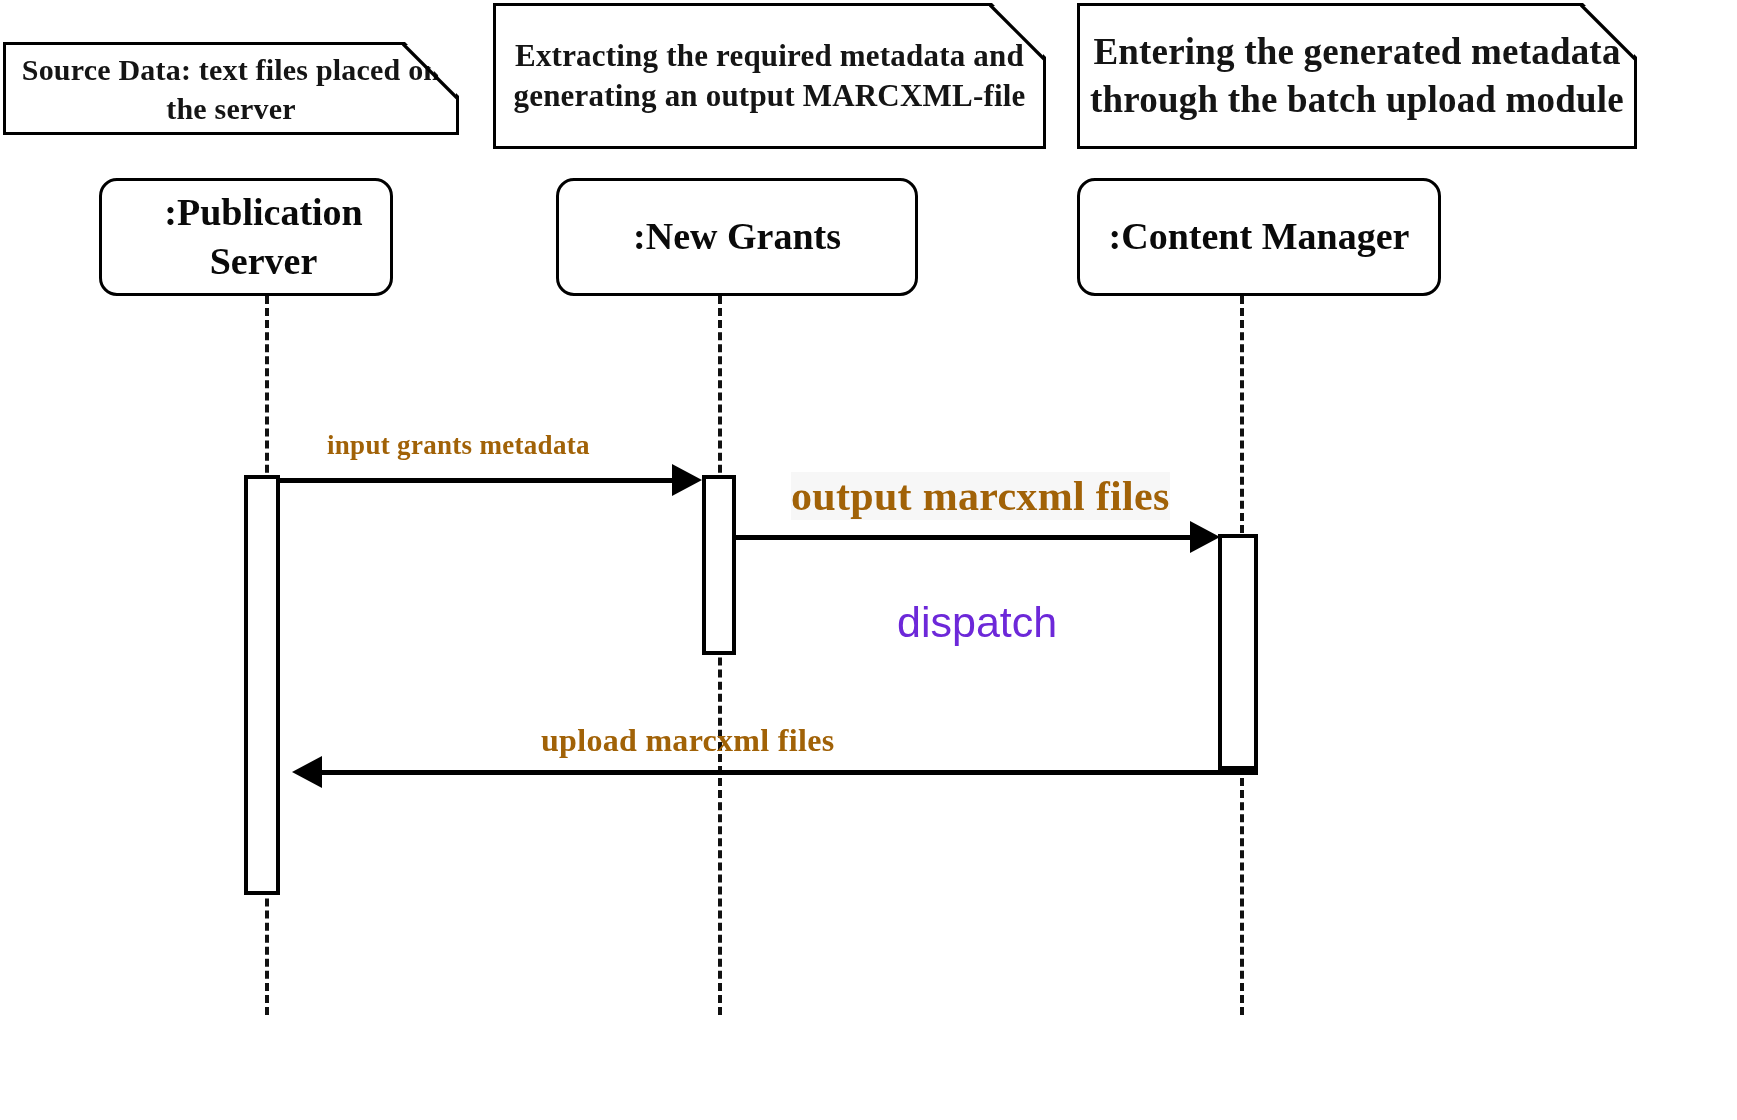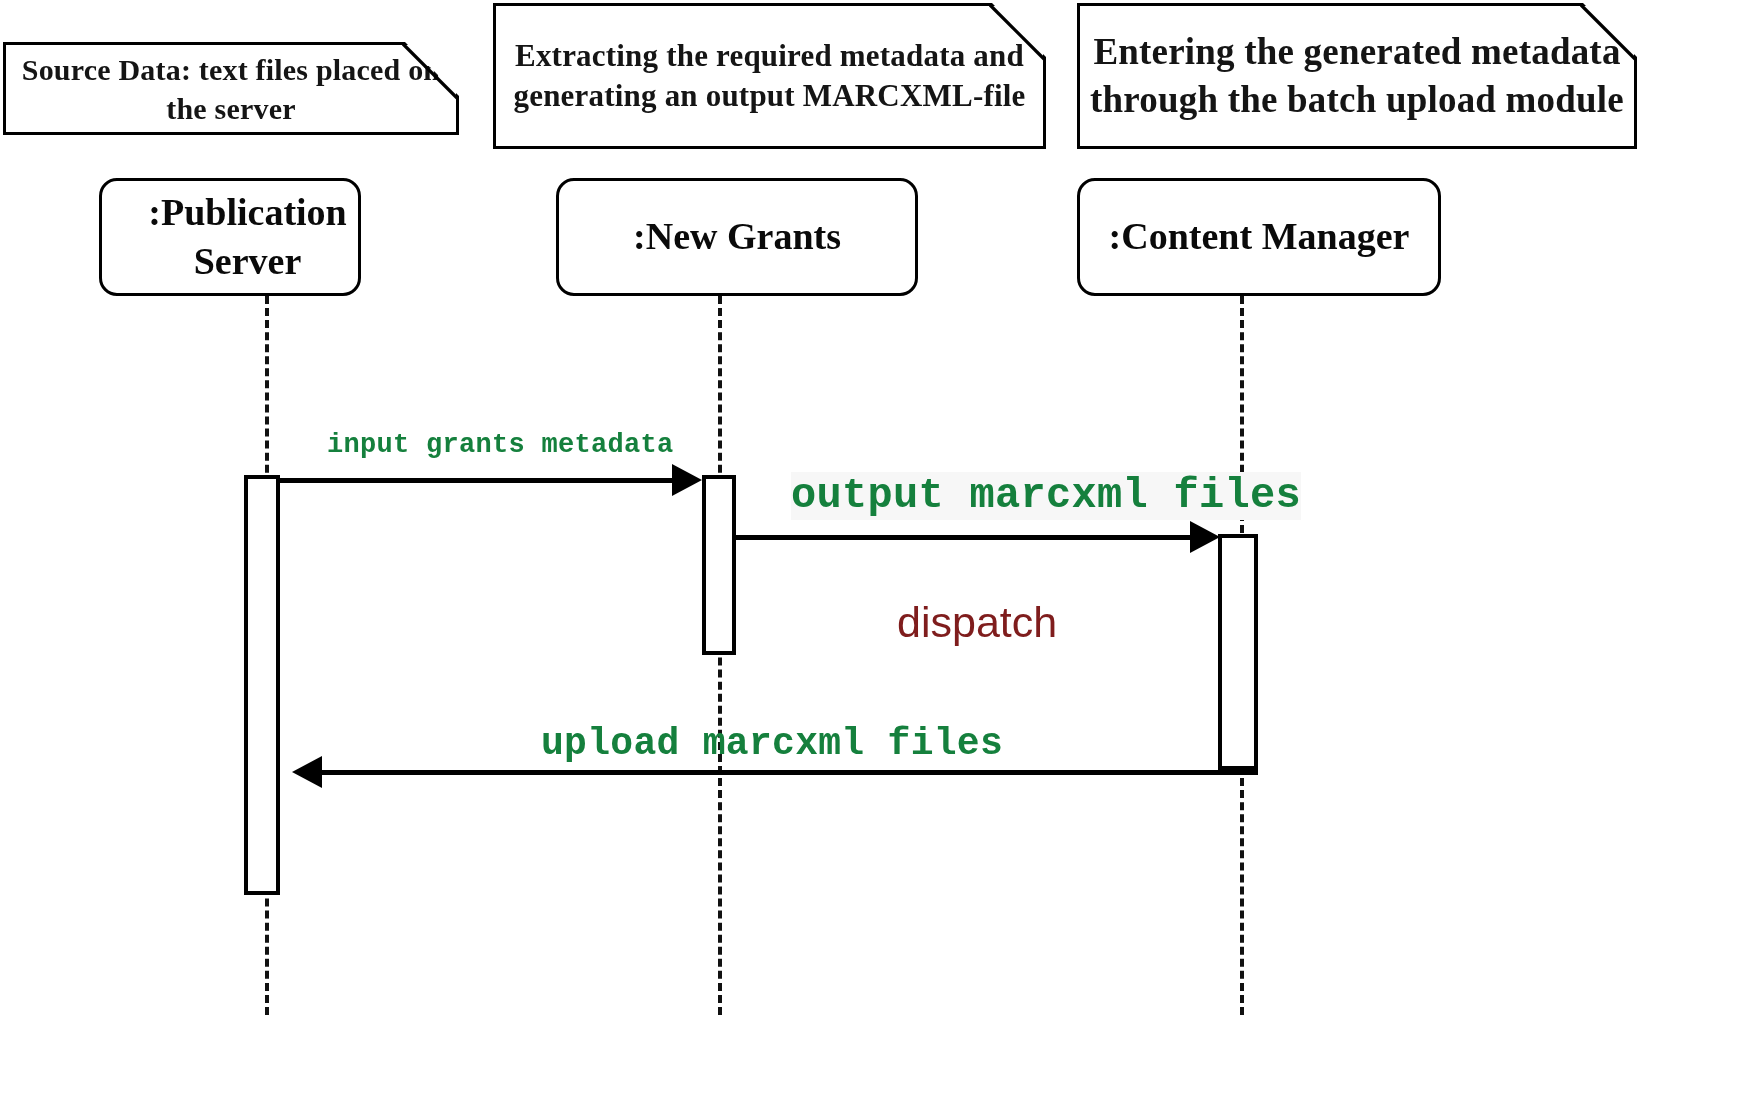--- a/index.html
+++ b/index.html
@@ -113,46 +113,46 @@
   }
   .arrow-head.left {
     border-top: 16px solid transparent;
     border-bottom: 16px solid transparent;
     border-right: 30px solid #000000;
   }
 
   .msg-label {
     position: absolute;
     white-space: nowrap;
-    color: #15803d;
-    font-family: Liberation Mono, monospace;
+    color: #a16207;
+    font-family: Liberation Serif, serif;
     font-weight: 700;
     z-index: 7;
   }
   .msg-label.small {
     font-size: 27px;
     letter-spacing: 0.3px;
   }
   .msg-label.medium {
     font-size: 42px;
     background: #f7f7f7;
     letter-spacing: 0.3px;
   }
   .msg-label.large {
-    font-size: 38px;
+    font-size: 32px;
     letter-spacing: 0.3px;
   }
 
   .note-annotation {
     position: absolute;
     white-space: nowrap;
     font-family: "Liberation Sans", "DejaVu Sans", sans-serif;
     font-weight: 400;
     font-size: 43px;
-    color: #7f1d1d;
+    color: #6d28d9;
     z-index: 7;
   }
 </style>
 </head>
 <body>
 
 <div id="canvas">
 
   <div class="note" id="note-1" style="left: 493px; top: 3px; width: 553px; height: 146px; font-size: 31px;">
     <span class="note-text">Extracting the required metadata and generating an output MARCXML-file</span>
@@ -176,21 +176,21 @@
     <span class="fold-mask"></span>
     <svg class="fold-line" viewBox="0 0 58 58">
       <path d="M 2 2 L 56 56" stroke="#000000" stroke-width="3.2" fill="none"></path>
     </svg>
   </div>
 
   <div class="lifeline" id="lifeline-0" style="left: 265px; top: 296px; height: 719px;"></div>
   <div class="lifeline" id="lifeline-1" style="left: 718px; top: 296px; height: 719px;"></div>
   <div class="lifeline" id="lifeline-2" style="left: 1240px; top: 296px; height: 719px;"></div>
 
-  <div class="actor-box" id="actor-0" style="left: 99px; top: 178px; width: 262px; height: 118px; padding-left: 35px;">
+  <div class="actor-box" id="actor-0" style="left: 99px; top: 178px; width: 294px; height: 118px; padding-left: 35px;">
     <span>:Publication Server</span>
   </div>
   <div class="actor-box" id="actor-1" style="left: 556px; top: 178px; width: 362px; height: 118px;">
     <span>:New Grants</span>
   </div>
   <div class="actor-box" id="actor-2" style="left: 1077px; top: 178px; width: 364px; height: 118px;">
     <span>:Content Manager</span>
   </div>
 
   <div class="activation" id="activation-0" style="left: 244px; top: 475px; width: 36px; height: 420px;"></div>

